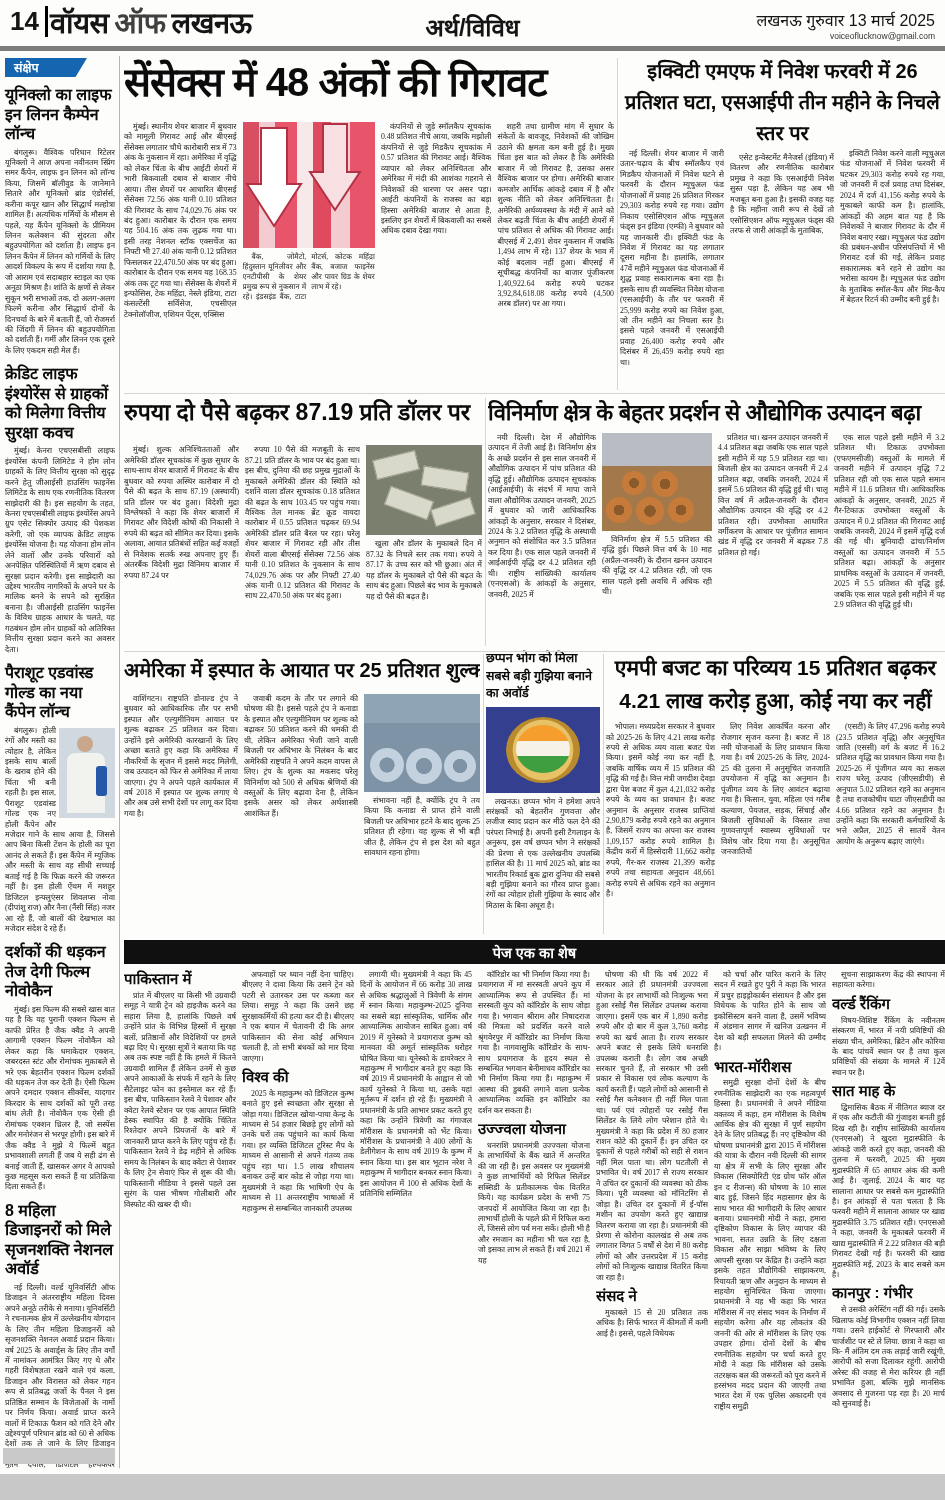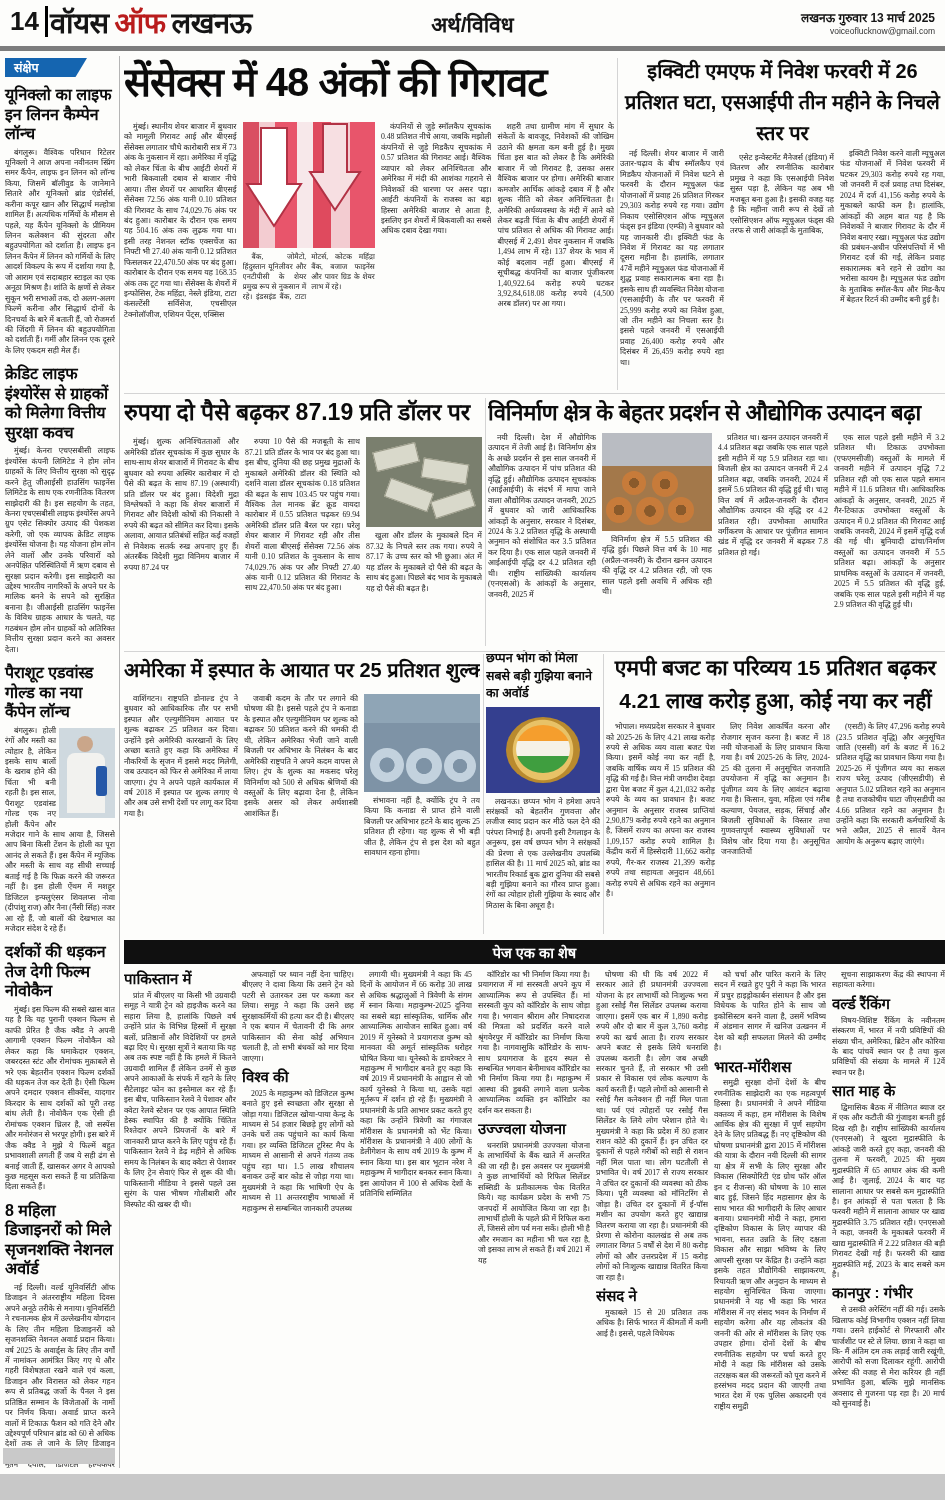--- a/index.html
+++ b/index.html
@@ -8,25 +8,25 @@
         font-family:"Liberation Serif","DejaVu Serif",serif;color:#151515}
   .hl{font-family:"Liberation Sans","DejaVu Sans",sans-serif;font-weight:800;color:#0b0b0b}
   .body-text{font-size:7.8px;line-height:1.34;text-align:justify;color:#222;overflow:hidden;text-indent:9px}
   .col{overflow:hidden}
   
   .header{position:absolute;left:0;top:0;width:945px;height:46px}
   .pagenum{position:absolute;left:10px;top:6px;font-size:26px;font-weight:900;
            border-right:3px solid #000;padding-right:6px;font-family:"Liberation Sans",sans-serif}
   .paper{position:absolute;left:50px;top:2px;font-size:29px;font-weight:900;letter-spacing:-.5px;
          font-family:"Liberation Sans",sans-serif}
-  .paper .mid{color:#b91c1c;margin:0 6px}
-  .section-title{position:absolute;left:50%;transform:translateX(-50%);top:10px;font-size:21px;font-weight:800;
+  .paper .mid{color:#404040;margin:0 6px}
+  .section-title{position:absolute;left:50%;transform:translateX(-50%);top:10px;font-size:24px;font-weight:800;
                  font-family:"Liberation Sans",sans-serif}
   .dateblock{position:absolute;right:10px;top:9px;text-align:right;font-family:"Liberation Sans",sans-serif}
-  .dateline{font-size:12px;font-weight:700}
+  .dateline{font-size:16px;font-weight:400}
   .email{font-size:8.5px;color:#333}
   .header-rule{position:absolute;left:0;top:46px;width:945px;height:5px;background:#7d7d7d}
   
   .sidebar{position:absolute;left:0;top:56px;width:120px;height:1412px;border-right:1px solid #b5b5b5;
            padding:2px 4px 2px 5px;overflow:hidden}
   .tag{width:82px;height:19px;background:#1565b0;color:#fff;font-size:12.5px;font-weight:700;
        font-family:"Liberation Sans",sans-serif;display:flex;align-items:center;padding-left:9px;
        clip-path:polygon(0 0,100% 0,86% 100%,0 100%)}
   .brief-head{font-size:16px;line-height:1.22;margin:8px 0 4px;font-weight:800}
   .sb-gray{position:absolute;left:3px;right:4px;bottom:4px;height:16px;background:#c9c9c9}
@@ -142,21 +142,21 @@
       <div class="col body-text" style="width:104px">नई दिल्ली। शेयर बाजार में जारी उतार-चढ़ाव के बीच स्मॉलकैप एवं मिडकैप योजनाओं में निवेश घटने से फरवरी के दौरान म्यूचुअल फंड योजनाओं में प्रवाह 26 प्रतिशत गिरकर 29,303 करोड़ रुपये रह गया। उद्योग निकाय एसोसिएशन ऑफ म्यूचुअल फंड्स इन इंडिया (एम्फी) ने बुधवार को यह जानकारी दी। इक्विटी फंड के निवेश में गिरावट का यह लगातार दूसरा महीना है। हालांकि, लगातार 47वें महीने म्यूचुअल फंड योजनाओं में शुद्ध प्रवाह सकारात्मक बना रहा है। इसके साथ ही व्यवस्थित निवेश योजना (एसआईपी) के तौर पर फरवरी में 25,999 करोड़ रुपये का निवेश हुआ, जो तीन महीने का निचला स्तर है। इससे पहले जनवरी में एसआईपी प्रवाह 26,400 करोड़ रुपये और दिसंबर में 26,459 करोड़ रुपये रहा था।</div>
       <div class="col" style="width:104px">
         <div class="body-text" style="margin-top:4px;height:124px">एसेट इन्वेस्टमेंट मैनेजर्स (इंडिया) में वितरण और रणनीतिक कारोबार प्रमुख ने कहा कि एसआईपी निवेश सुस्त पड़ा है, लेकिन यह अब भी मजबूत बना हुआ है। इसकी वजह यह है कि महीना जारी रूप से देखें तो एसोसिएशन ऑफ म्यूचुअल फंड्स की तरफ से जारी आंकड़ों के मुताबिक,</div>
       </div>
       <div class="col body-text" style="width:105px">इक्विटी निवेश करने वाली म्यूचुअल फंड योजनाओं में निवेश फरवरी में घटकर 29,303 करोड़ रुपये रह गया, जो जनवरी में दर्ज प्रवाह तथा दिसंबर, 2024 में दर्ज 41,156 करोड़ रुपये के मुकाबले काफी कम है। हालांकि, आंकड़ों की अहम बात यह है कि निवेशकों ने बाजार गिरावट के दौर में निवेश बनाए रखा। म्यूचुअल फंड उद्योग की प्रबंधन-अधीन परिसंपत्तियों में भी गिरावट दर्ज की गई, लेकिन प्रवाह सकारात्मक बने रहने से उद्योग का भरोसा कायम है। म्यूचुअल फंड उद्योग के मुताबिक स्मॉल-कैप और मिड-कैप में बेहतर रिटर्न की उम्मीद बनी हुई है।</div>
     </div>
   </div>
 
   <div class="abs" style="left:124px;top:396px;width:358px;height:252px;overflow:hidden">
     <div class="hl" style="font-size:23px;line-height:1.45;white-space:nowrap;overflow:hidden">रुपया दो पैसे बढ़कर 87.19 प्रति डॉलर पर</div>
-    <div class="cols" style="margin-top:8px;height:210px">
+    <div class="cols" style="margin-top:16px;height:210px">
       <div class="col body-text" style="width:115px">मुंबई। शुल्क अनिश्चितताओं और अमेरिकी डॉलर सूचकांक में कुछ सुधार के साथ-साथ शेयर बाजारों में गिरावट के बीच बुधवार को रुपया अस्थिर कारोबार में दो पैसे की बढ़त के साथ 87.19 (अस्थायी) प्रति डॉलर पर बंद हुआ। विदेशी मुद्रा विश्लेषकों ने कहा कि शेयर बाजारों में गिरावट और विदेशी कोषों की निकासी ने रुपये की बढ़त को सीमित कर दिया। इसके अलावा, आयात प्रतिबंधों सहित कई वजहों से निवेशक सतर्क रुख अपनाए हुए हैं। अंतरबैंक विदेशी मुद्रा विनिमय बाजार में रुपया 87.24 पर</div>
       <div class="col body-text" style="width:115px">रुपया 10 पैसे की मजबूती के साथ 87.21 प्रति डॉलर के भाव पर बंद हुआ था। इस बीच, दुनिया की छह प्रमुख मुद्राओं के मुकाबले अमेरिकी डॉलर की स्थिति को दर्शाने वाला डॉलर सूचकांक 0.18 प्रतिशत की बढ़त के साथ 103.45 पर पहुंच गया। वैश्विक तेल मानक ब्रेंट क्रूड वायदा कारोबार में 0.55 प्रतिशत चढ़कर 69.94 अमेरिकी डॉलर प्रति बैरल पर रहा। घरेलू शेयर बाजार में गिरावट रही और तीस शेयरों वाला बीएसई सेंसेक्स 72.56 अंक यानी 0.10 प्रतिशत के नुकसान के साथ 74,029.76 अंक पर और निफ्टी 27.40 अंक यानी 0.12 प्रतिशत की गिरावट के साथ 22,470.50 अंक पर बंद हुआ।</div>
       <div class="col" style="width:116px">
         <div class="photo ph-notes" style="width:116px;height:90px">
           <span class="note" style="left:8px;top:10px;width:44px;height:20px;transform:rotate(-14deg)"></span>
           <span class="note" style="left:56px;top:24px;width:46px;height:20px;transform:rotate(9deg)"></span>
           <span class="note" style="left:20px;top:48px;width:46px;height:20px;transform:rotate(20deg)"></span>
           <span class="note" style="left:66px;top:58px;width:42px;height:18px;transform:rotate(-18deg)"></span>
         </div>
         <div class="body-text" style="margin-top:4px;height:116px">खुला और डॉलर के मुकाबले दिन में 87.32 के निचले स्तर तक गया। रुपये ने 87.17 के उच्च स्तर को भी छुआ। अंत में यह डॉलर के मुकाबले दो पैसे की बढ़त के साथ बंद हुआ। पिछले बंद भाव के मुकाबले यह दो पैसे की बढ़त है।</div>

